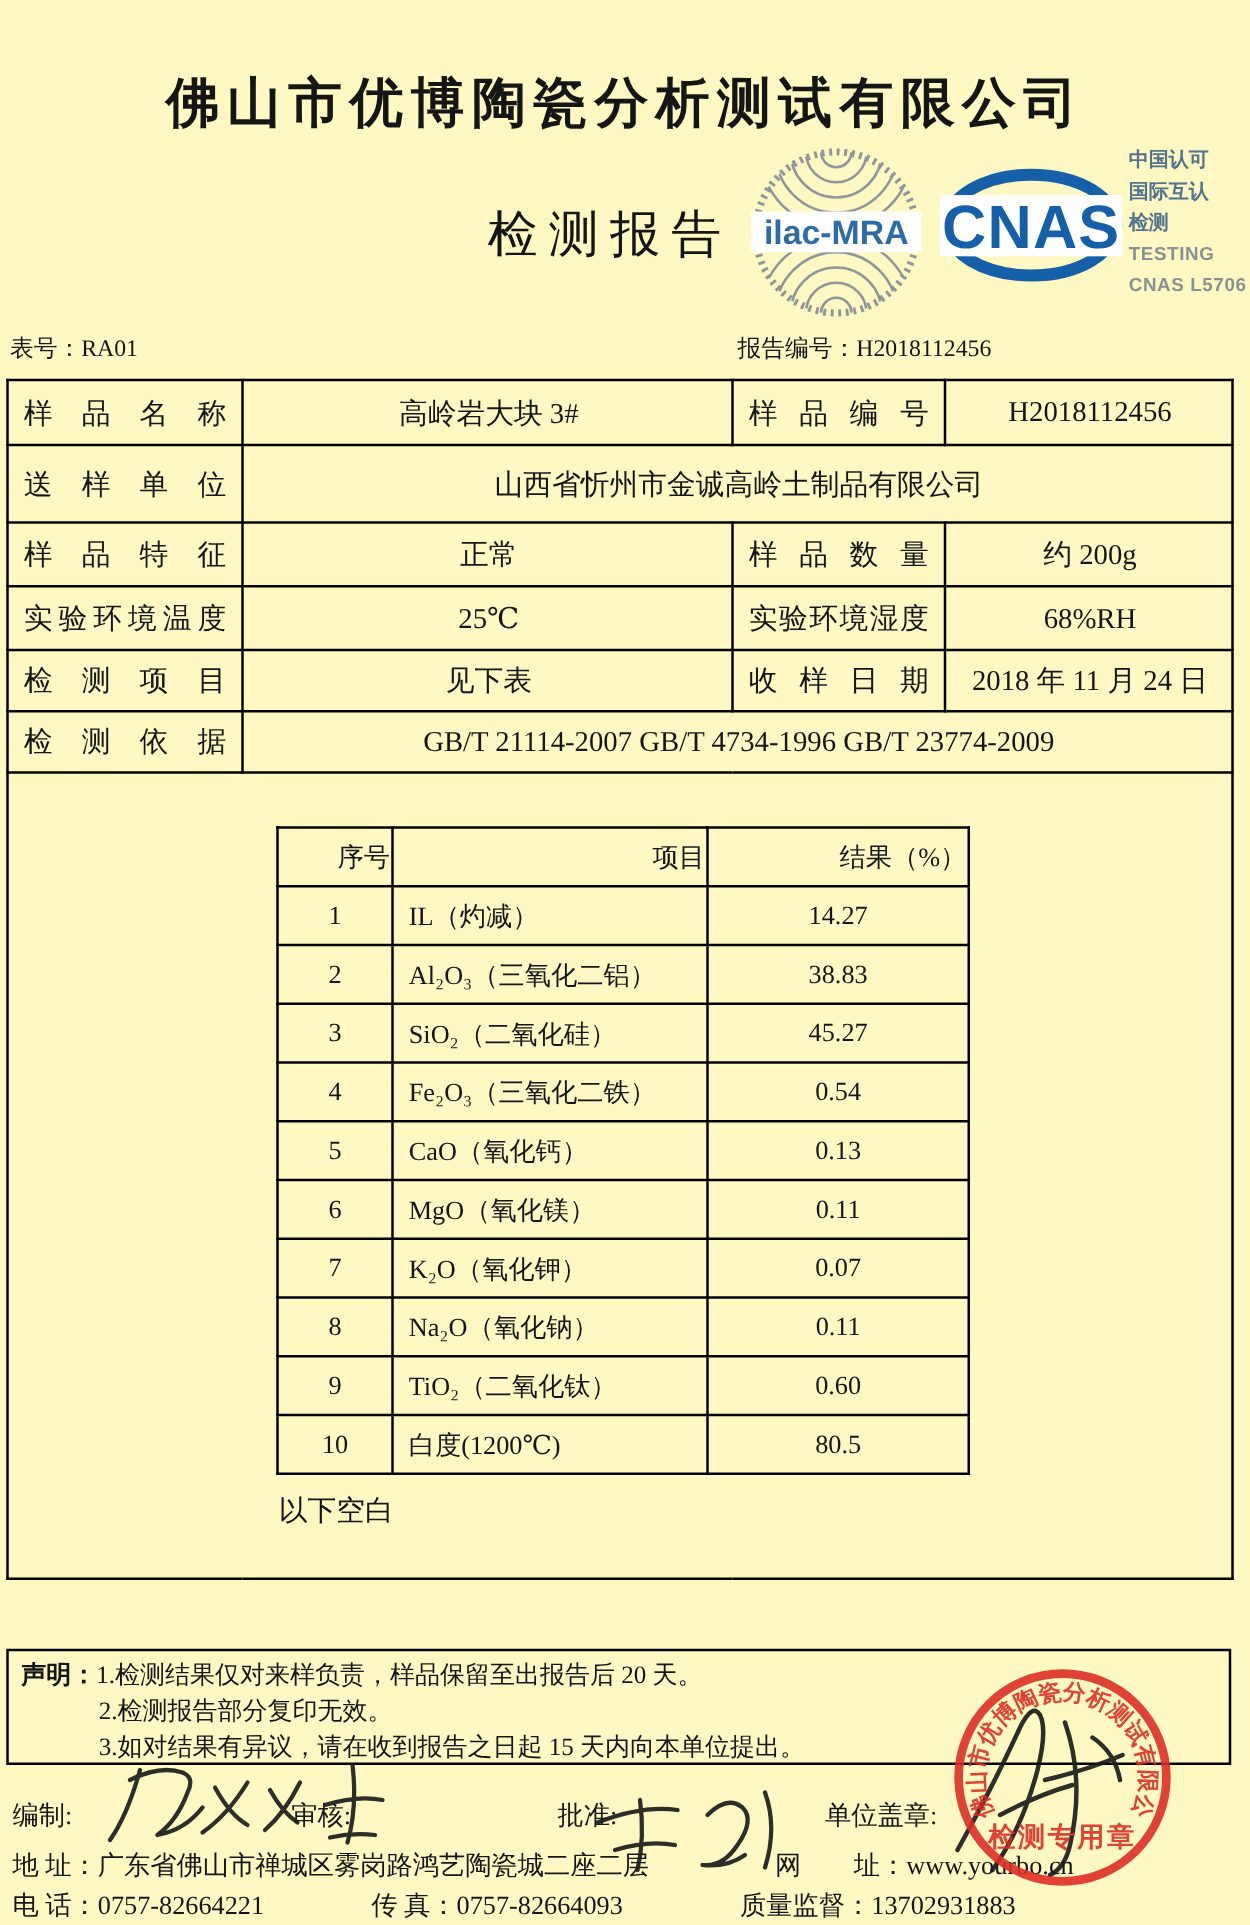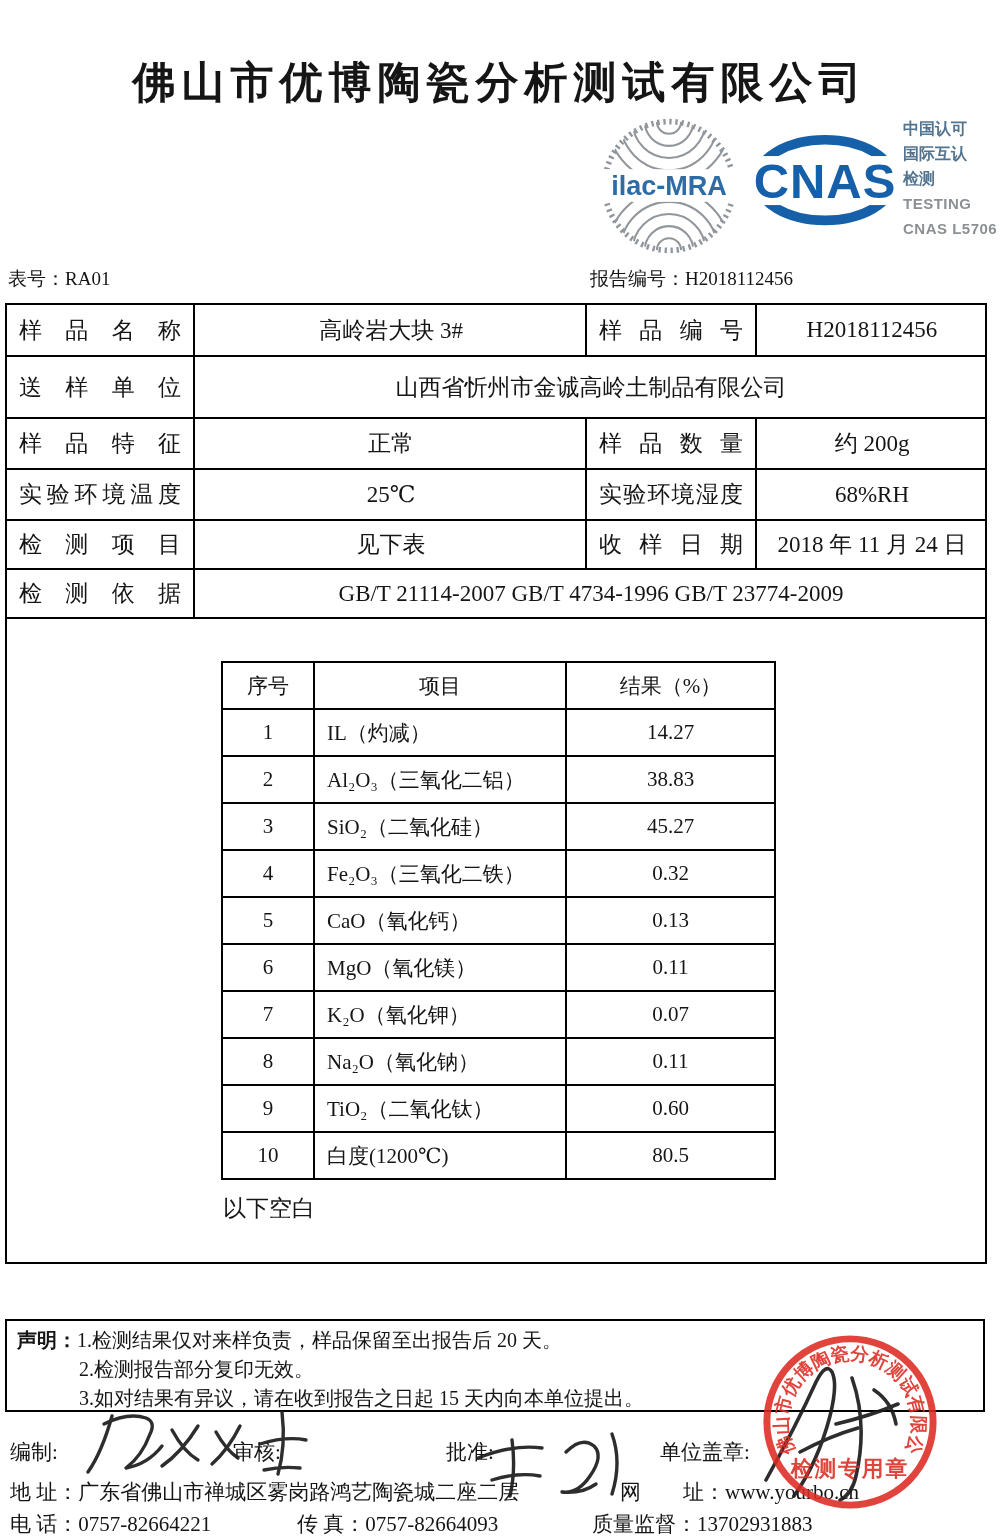--- a/index.html
+++ b/index.html
@@ -1,18 +1,18 @@
 <!DOCTYPE html>
 <html><head>
 <meta charset="utf-8">
 <style>
   html,body{margin:0;padding:0;background:#e8e8e8;}
   .page{
     position:relative;width:1000px;height:1540px;margin:0 auto;
-    background:#ffffff;color:#151515;overflow:hidden;
+    background:#fef9c3;color:#151515;overflow:hidden;
     font-family:"Liberation Serif","DejaVu Serif",serif;
   }
   .company-title{
     position:absolute;top:54px;left:0;width:100%;text-align:center;
     font-size:43px;font-weight:800;letter-spacing:6px;white-space:nowrap;
   }
   .doc-title{
     position:absolute;top:160px;left:390px;
     font-size:40px;letter-spacing:9px;font-weight:500;white-space:nowrap;
   }
@@ -36,21 +36,21 @@
     padding:0 12px;overflow:hidden;
   }
   .info-table td.val{padding-left:14px;white-space:nowrap;text-align:center;}
   .jlabel{display:block;text-align:justify;text-align-last:justify;}
   .bigcell{vertical-align:top !important;padding:0 !important;}
   .section-label{font-size:23px;margin:10px 0 0 8px;}
   .results-table{border-collapse:collapse;table-layout:fixed;margin:42px 0 0 214px;}
   .results-table th,.results-table td{
     border:2.5px solid #000;font-size:21px;font-weight:400;
   }
-  .results-table th{height:43px;text-align:center;border-radius:19px;}
+  .results-table th{height:43px;text-align:right;border-radius:19px;}
   .results-table td{height:45px;}
   .rt-no{text-align:center;}
   .rt-item{text-align:left;padding-left:18px;}
   .rt-val{text-align:center;}
   .below-blank{font-size:23px;margin:13px 0 0 216px;}
   .statement-box{
     position:absolute;top:1319px;left:5px;width:980px;height:93px;
     box-sizing:border-box;border:2.5px solid #000;
     font-size:20px;line-height:29px;padding:5px 10px;
   }
@@ -60,20 +60,21 @@
   .sig-overlay,.stamp{position:absolute;pointer-events:none;}
   .sig-overlay{left:0;top:0;width:1000px;height:1540px;}
   .stamp{left:756px;top:1328px;width:188px;height:188px;opacity:.88;}
 </style>
 </head>
 <body>
 
 <div class="page">
 
   <div class="company-title">佛山市优博陶瓷分析测试有限公司</div>
+  <div class="doc-title">检测报告</div>
 
   <svg class="ilac-logo" viewBox="0 0 150 150">
     <defs>
         <clipPath id="ilacClip">
           <circle cx="75" cy="75" r="70"></circle>
         </clipPath>
       </defs>
     <g clip-path="url(#ilacClip)" stroke="#90969b" stroke-width="2.2" fill="none">
       <circle cx="75" cy="6" r="13"></circle>
         <circle cx="75" cy="6" r="26"></circle>
@@ -193,21 +194,21 @@
             <td class="rt-val">38.83</td>
           </tr>
           <tr>
             <td class="rt-no">3</td>
             <td class="rt-item">SiO₂（二氧化硅）</td>
             <td class="rt-val">45.27</td>
           </tr>
           <tr>
             <td class="rt-no">4</td>
             <td class="rt-item">Fe₂O₃（三氧化二铁）</td>
-            <td class="rt-val">0.32</td>
+            <td class="rt-val">0.54</td>
           </tr>
           <tr>
             <td class="rt-no">5</td>
             <td class="rt-item">CaO（氧化钙）</td>
             <td class="rt-val">0.13</td>
           </tr>
           <tr>
             <td class="rt-no">6</td>
             <td class="rt-item">MgO（氧化镁）</td>
             <td class="rt-val">0.11</td>

